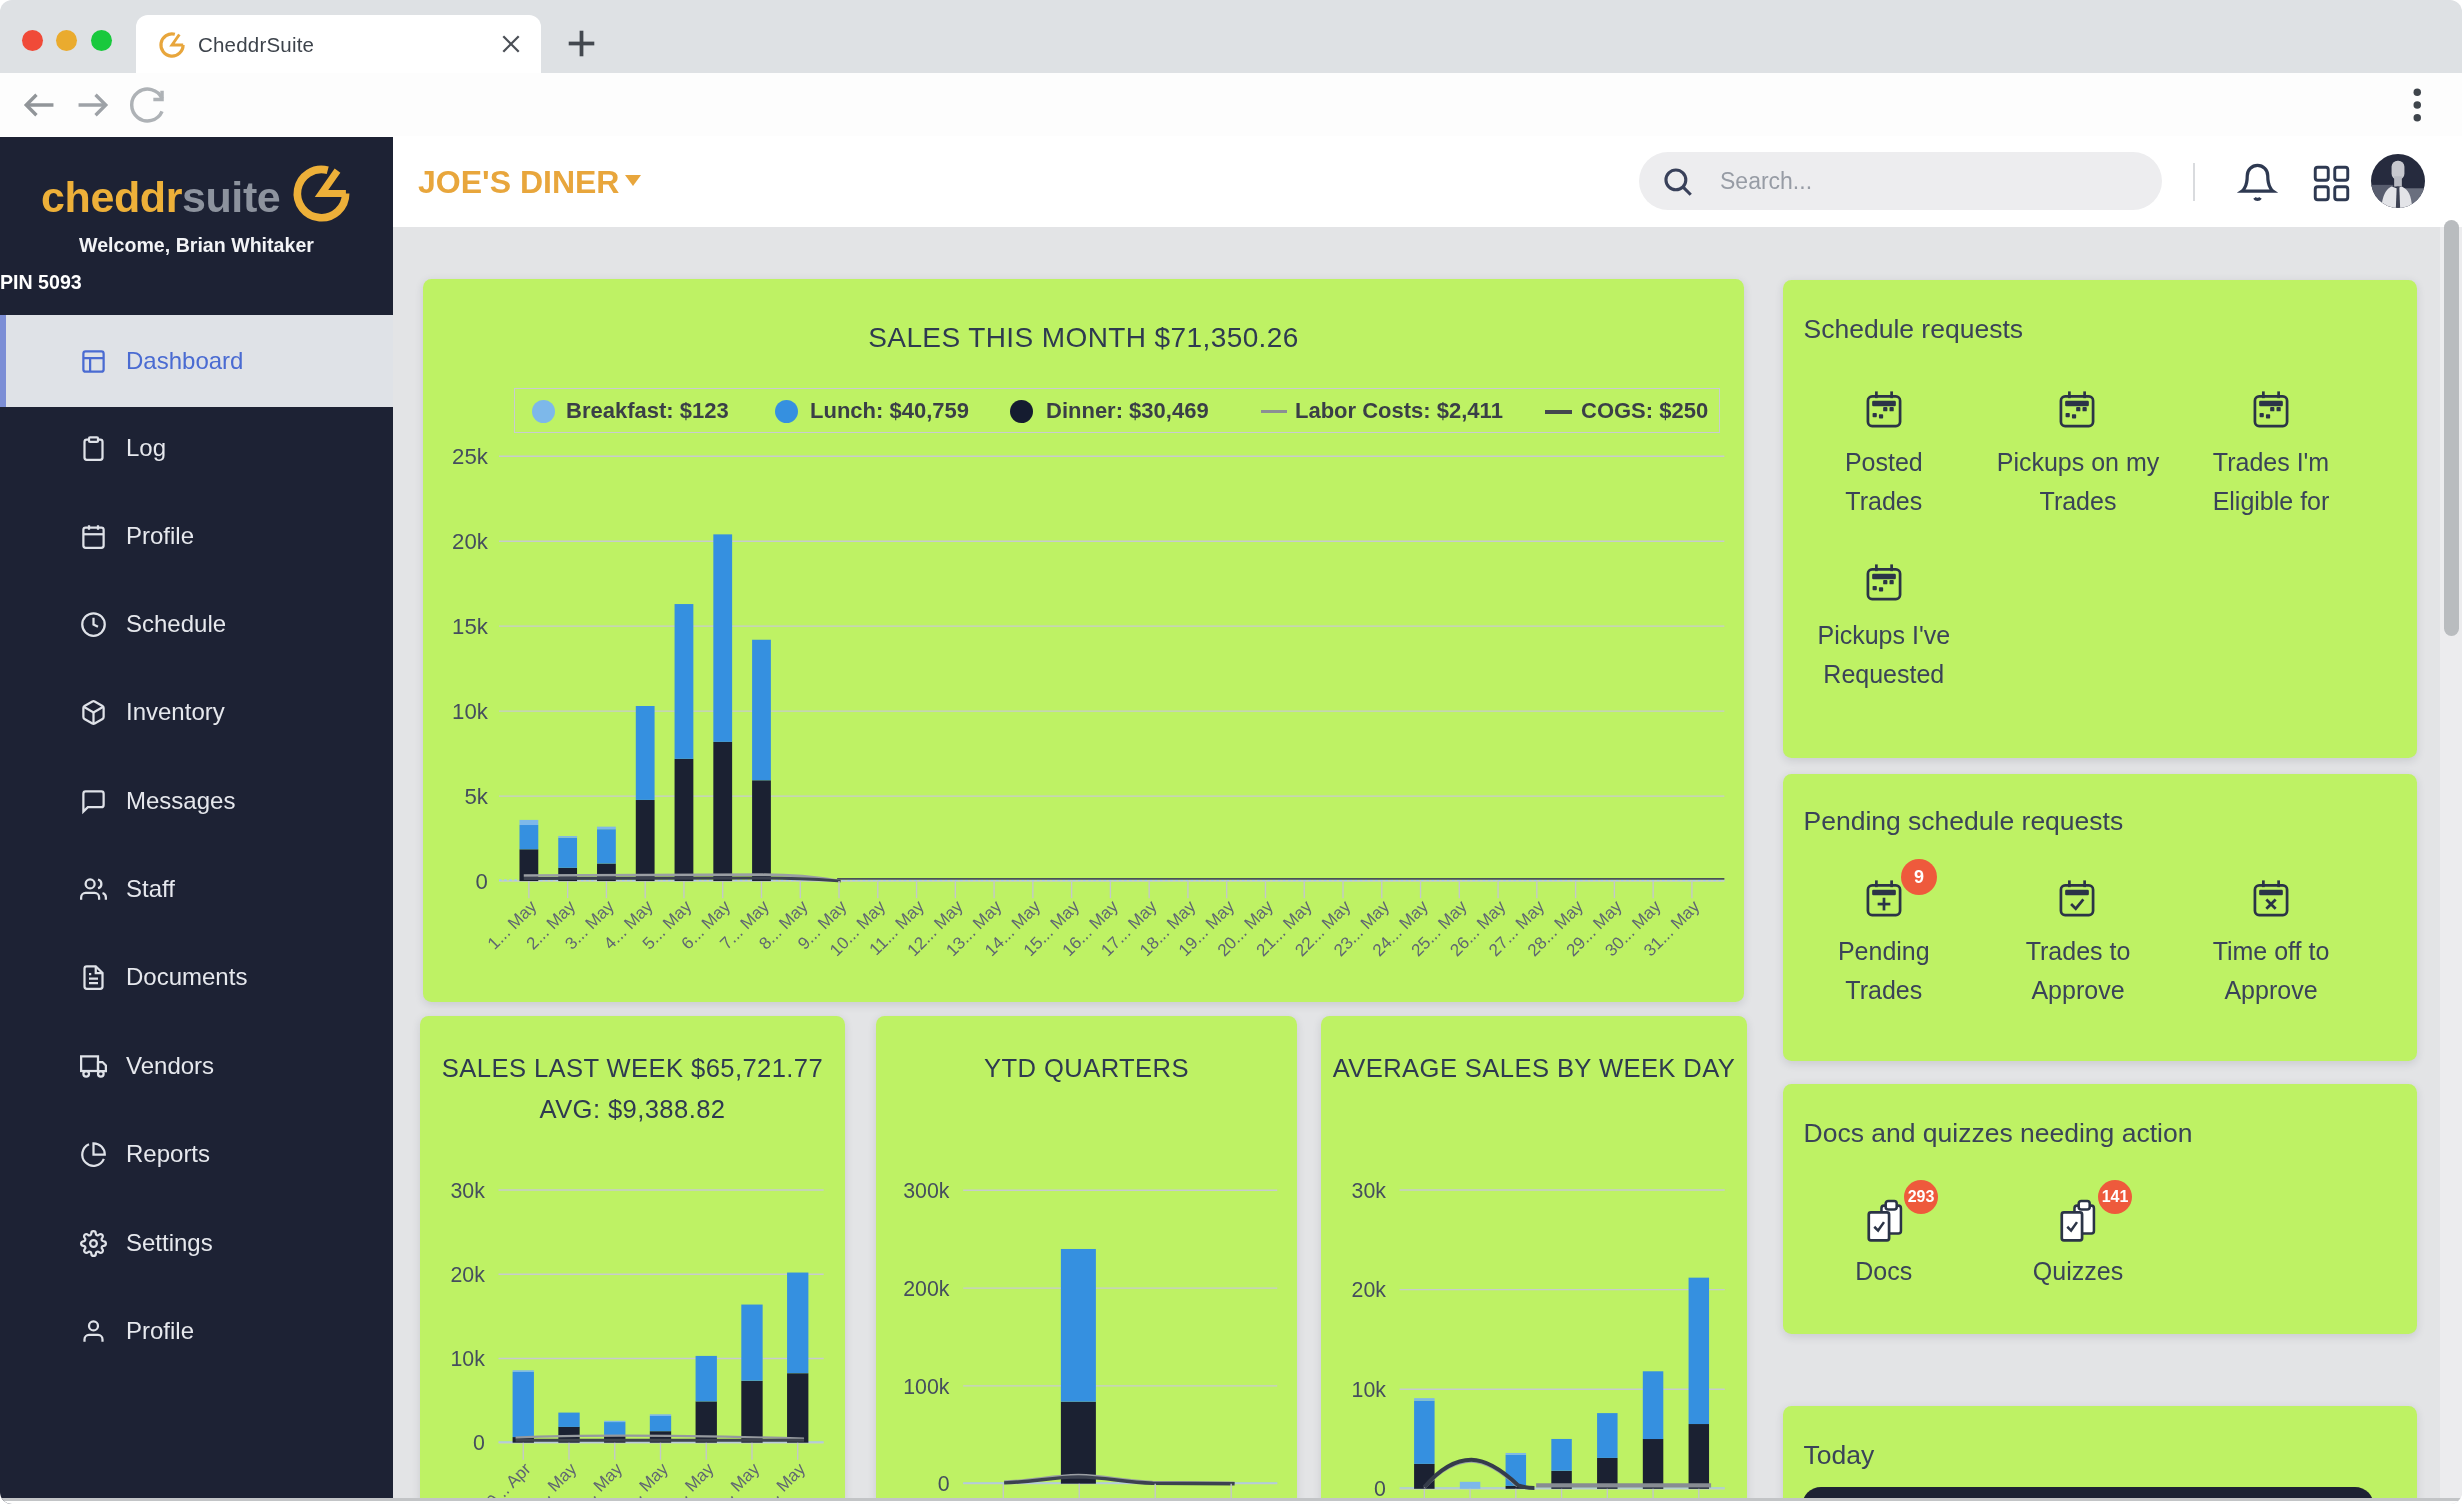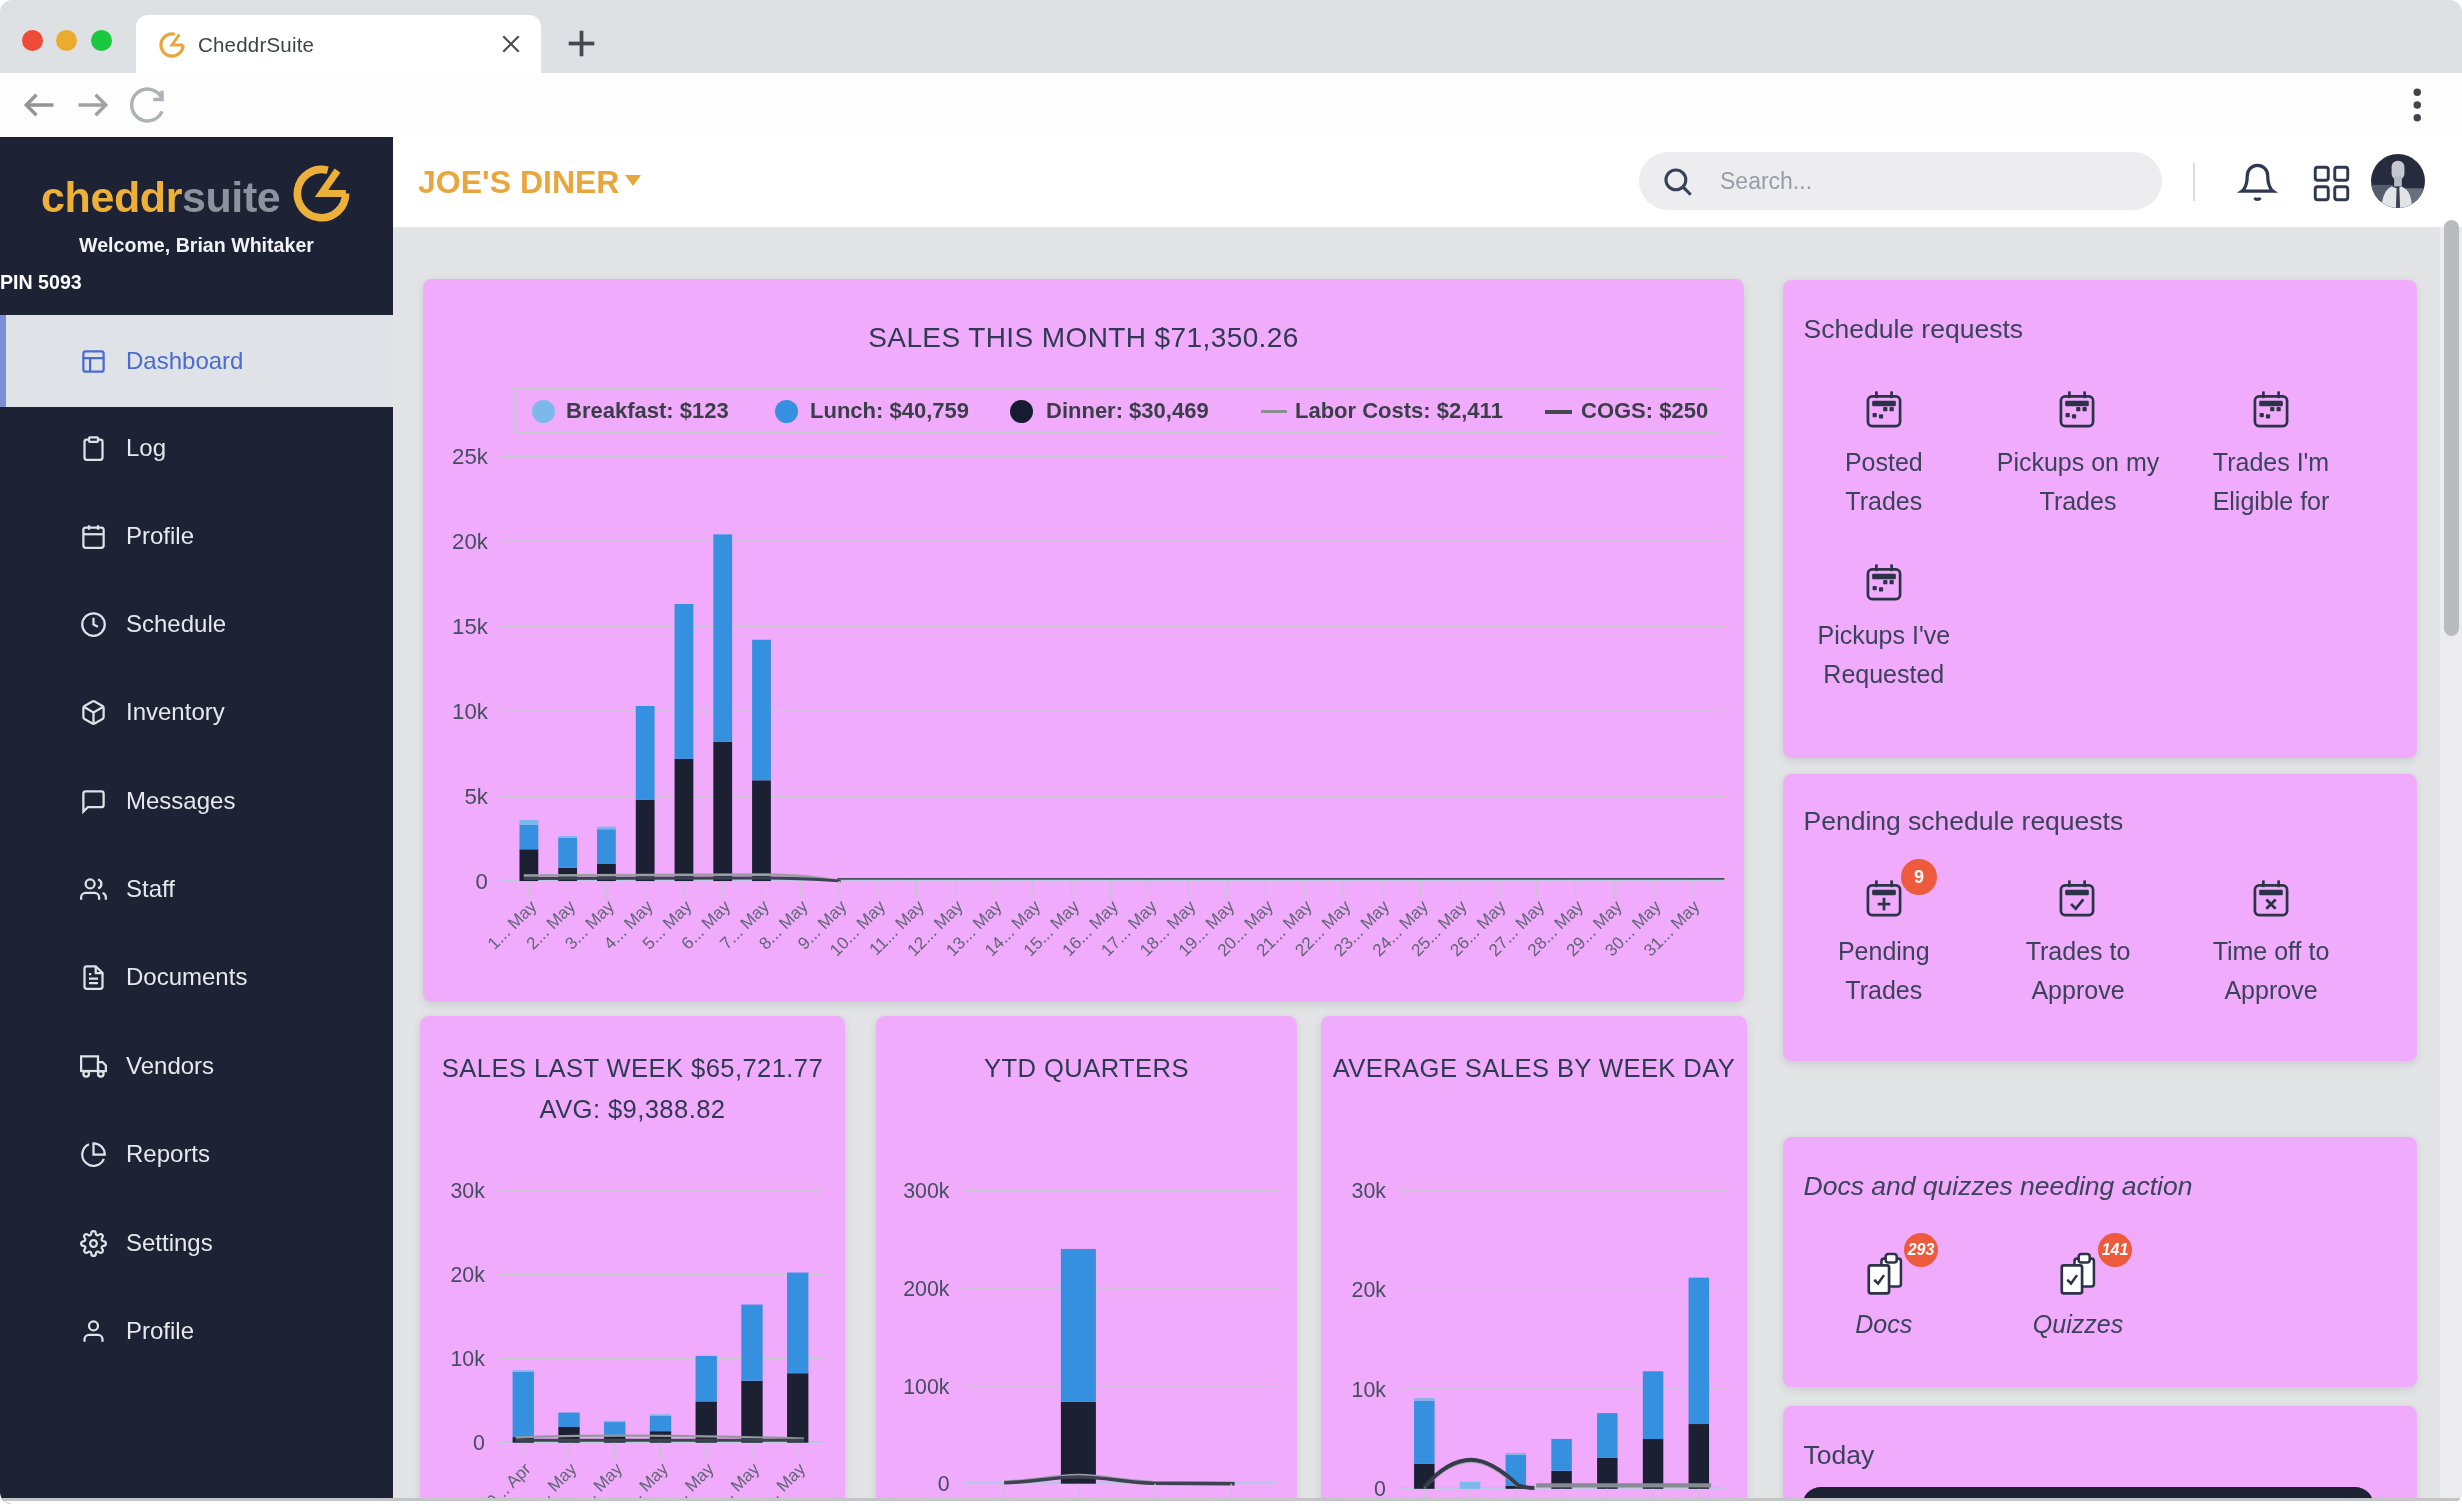--- a/index.html
+++ b/index.html
@@ -27,21 +27,21 @@
 .nav span { position:relative; top:0px; }
 
 #header { position:absolute; left:393px; top:137px; width:2070px; height:91px; background:#fff; }
 #joes { position:absolute; left:25px; top:26.5px; font-size:32px; font-weight:bold; color:#e8a63c; letter-spacing:0px; }
 #caret { position:absolute; left:232px; top:38px; width:0; height:0; border-left:8.5px solid transparent; border-right:8.5px solid transparent; border-top:11px solid #e8a63c; }
 #search { position:absolute; left:1246px; top:15.4px; width:523px; height:58px; background:#ededef; border-radius:29px; }
 #searchtxt { position:absolute; left:81px; top:16px; font-size:23px; color:#979ca5; }
 #hdivider { position:absolute; left:1800px; top:25.6px; width:1.7px; height:38px; background:#d9dbde; }
 
 #content { position:absolute; left:393px; top:227px; width:2070px; height:1277px; background:#e3e4e6; }
-.card { position:absolute; background:#f0abfc; border-radius:8.5px; box-shadow:0 2.6px 8.5px rgba(40,45,60,0.13); }
+.card { position:absolute; background:#bef264; border-radius:8.5px; box-shadow:0 2.6px 8.5px rgba(40,45,60,0.13); }
 .ctitle { position:absolute; width:100%; text-align:center; color:#2e3a50; letter-spacing:0.4px; }
 
 #legend { position:absolute; left:91px; top:109px; width:1206px; height:45px; border:1.7px solid #c9ccd0; font-size:22px; font-weight:bold; color:#3a3f47; }
 #legend .txt { position:absolute; top:9.4px; white-space:nowrap; }
 .dot { position:absolute; top:11px; width:23px; height:23px; border-radius:50%; }
 .dash { position:absolute; top:20.5px; }
 
 .rtitle { position:absolute; left:20.5px; color:#3a4358; font-size:26.5px; }
 .icolab { position:absolute; text-align:center; color:#3a4358; font-size:25px; line-height:39px; }
 .badge { position:absolute; background:#ee5a3c; color:#fff; font-weight:bold; border-radius:50%; text-align:center; }
@@ -535,21 +535,21 @@
         <rect x="7" y="10" width="38" height="35" rx="5" fill="none" stroke="#2b3447" stroke-width="3.2"></rect>
 <line x1="17" y1="4" x2="17" y2="12" stroke="#2b3447" stroke-width="3.2"></line>
         <line x1="35" y1="4" x2="35" y2="12" stroke="#2b3447" stroke-width="3.2"></line>
 <rect x="12" y="15" width="28" height="6.5" rx="1.5" fill="#2b3447"></rect>
         <line x1="20.5" y1="26.5" x2="31.5" y2="37.5" stroke="#2b3447" stroke-width="3.2"></line>
         <line x1="31.5" y1="26.5" x2="20.5" y2="37.5" stroke="#2b3447" stroke-width="3.2"></line>
       </svg>
       <div class="icolab" style="left:394px; top:158px; width:188px;">Time off to<br>Approve</div>
   </div>
 
-  <div class="card" style="left:1783px; top:1137px; width:634px; height:250px;font-style:italic;">
+  <div class="card" style="left:1783px; top:1084px; width:634px; height:250px;">
     <div class="rtitle" style="top:34px;">Docs and quizzes needing action</div>
       <svg class="abs" style="left:79px; top:114px;" width="44" height="44" viewBox="0 0 52 52">
         <rect x="23" y="9" width="23" height="33" rx="3" fill="#fff" stroke="#2b3447" stroke-width="3"></rect>
 <rect x="28" y="3.5" width="13" height="10" rx="3" fill="#fff" stroke="#2b3447" stroke-width="3"></rect>
 <rect x="8" y="17" width="24" height="33" rx="2.5" fill="#fff" stroke="#2b3447" stroke-width="3.2"></rect>
 <polyline points="14.5,34 19,38.5 26,28.5" fill="none" stroke="#2b3447" stroke-width="3"></polyline>
       </svg>
       <div class="badge" style="left:121px; top:96px; width:34px; height:34px; line-height:34px; font-size:16px;">293</div>
       <div class="icolab" style="left:6.8px; top:168px; width:188px;">Docs</div>
       <svg class="abs" style="left:272px; top:114px;" width="44" height="44" viewBox="0 0 52 52">

